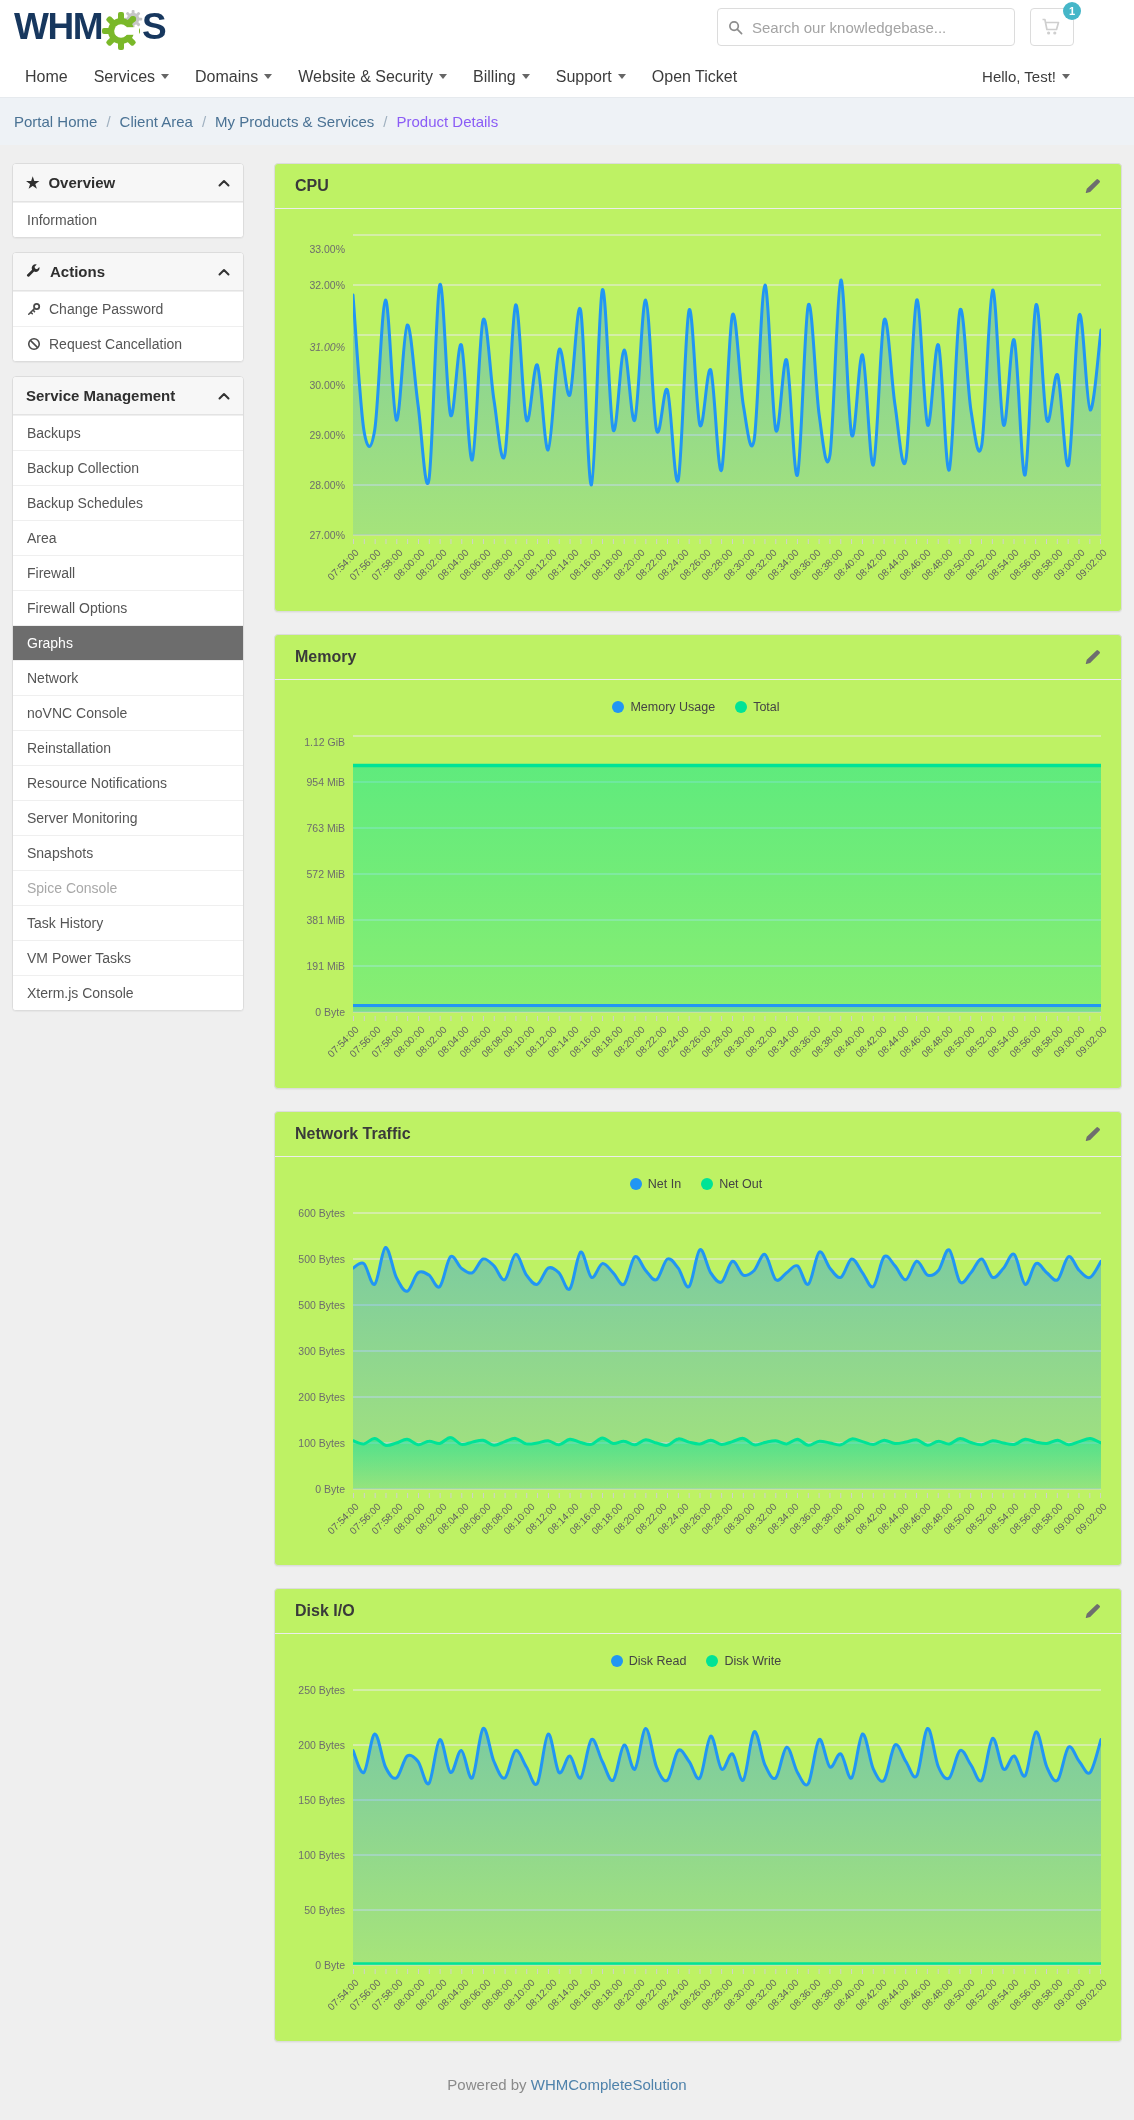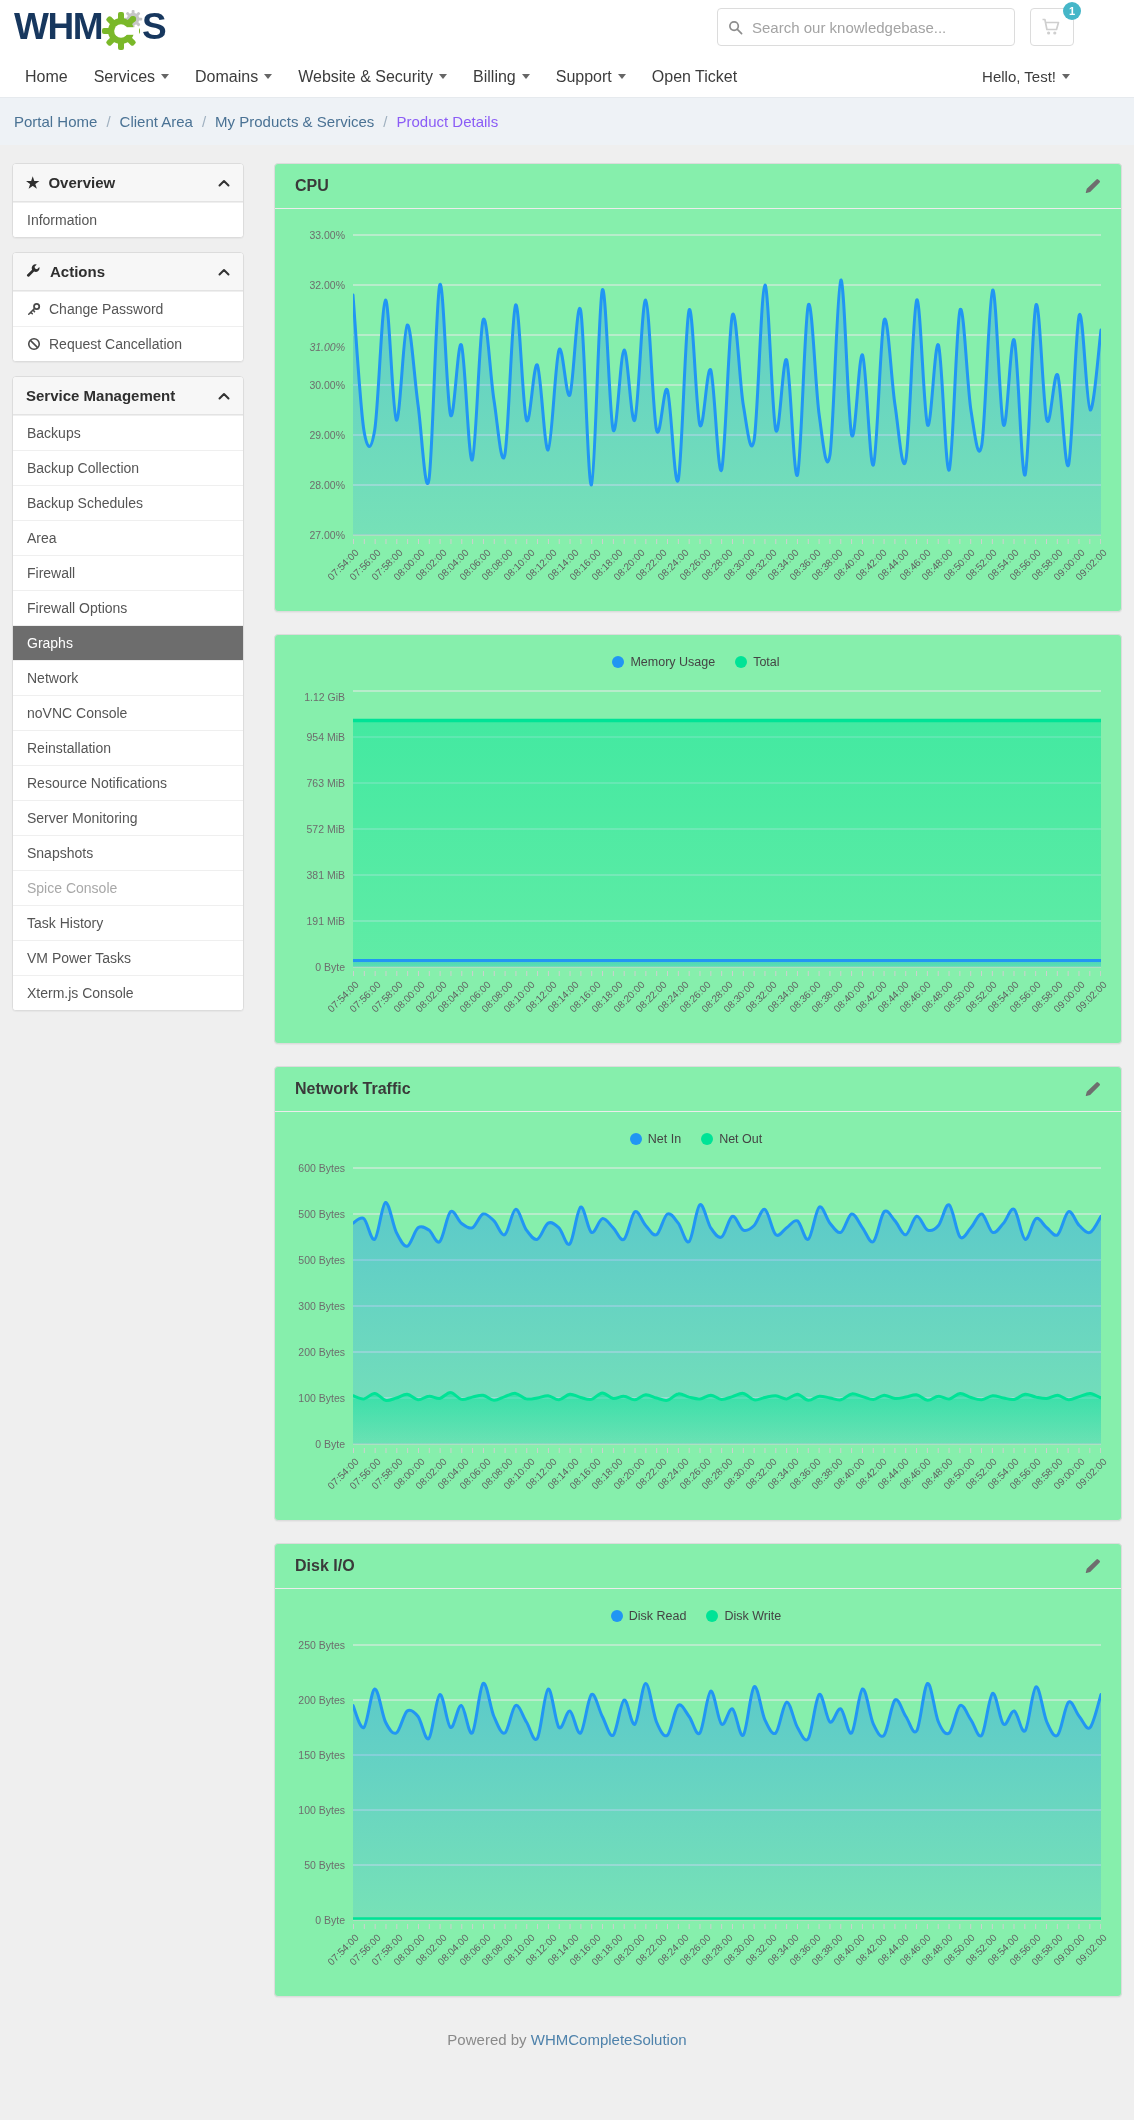--- a/index.html
+++ b/index.html
@@ -38,21 +38,21 @@
   
   .panel { background:#fff; border:1px solid #dcdcdc; border-radius:4px; margin-bottom:14px; box-shadow:0 1px 1px rgba(0,0,0,.04); overflow:hidden; }
   .panel-heading { background:#f7f7f7; border-bottom:1px solid #e3e3e3; padding:10px 13px; display:flex; align-items:center; gap:9px; font-size:15px; font-weight:bold; color:#2f2f2f; cursor:pointer; }
   .panel-heading .ph-title { flex:1; }
   .panel-heading .star-glyph { font-size:15px; line-height:1; }
   .list-item { padding:9px 14px; font-size:14px; color:#555; border-top:1px solid #efefef; display:flex; align-items:center; gap:8px; cursor:pointer; background:#fff; }
   .panel .list-item:first-of-type { border-top:none; }
   .list-item.active { background:#6d6d6d; color:#fff; }
   .list-item.muted { color:#a8a8a8; }
   
-  .card { background:#86efac; border:1px solid #dcdcdc; border-radius:4px; margin-bottom:22px; box-shadow:0 1px 1px rgba(0,0,0,.04); }
+  .card { background:#bef264; border:1px solid #dcdcdc; border-radius:4px; margin-bottom:22px; box-shadow:0 1px 1px rgba(0,0,0,.04); }
   .card-header { display:flex; align-items:center; justify-content:space-between; padding:13px 20px; border-bottom:1px solid #ececec; }
   .card-title { font-size:16px; font-weight:bold; color:#3a3a3a; }
   .edit-icon { cursor:pointer; line-height:0; }
   .card-body { padding:14px 20px 10px 16px; }
   .legend { display:flex; justify-content:center; gap:20px; align-items:center; height:26px; margin-bottom:4px; }
   .legend-item { display:flex; align-items:center; gap:6px; font-size:12.5px; color:#444; }
   .legend-dot { width:12px; height:12px; border-radius:50%; }
   .chartrow { display:flex; }
   .ycol { width:62px; flex:none; position:relative; }
   .ycol span { position:absolute; right:8px; font-size:10.5px; color:#6d6d6d; white-space:nowrap; }
@@ -275,21 +275,21 @@
       <div class="card">
         <div class="card-header">
           <span class="card-title">CPU</span>
           <span class="edit-icon"><svg width="17" height="17" viewBox="0 0 16 16">
               <path d="M11.7 1.3a1.1 1.1 0 0 1 1.6 0l1.4 1.4a1.1 1.1 0 0 1 0 1.6l-8.9 8.9-3.6.9a.4.4 0 0 1-.5-.5l.9-3.6z" fill="#6e6e6e"></path>
             </svg></span>
         </div>
         <div class="card-body">
           <div class="chartrow">
             <div class="ycol" style="height: 316px;">
-              <span style="top: 6px;">33.00%</span>
+              <span style="top: 20px;">33.00%</span>
               <span style="top: 56px;">32.00%</span>
               <span style="top: 118px; font-style: italic;">31.00%</span>
               <span style="top: 156px;">30.00%</span>
               <span style="top: 206px;">29.00%</span>
               <span style="top: 256px;">28.00%</span>
               <span style="top: 306px;">27.00%</span>
             </div>
             <div class="plotwrap">
               <svg viewBox="0 0 744 316" height="316" preserveAspectRatio="none">
                 <defs>
@@ -344,20 +344,26 @@
                 <span style="left: 91.1765%;">08:56:00</span>
                 <span style="left: 94.1176%;">08:58:00</span>
                 <span style="left: 97.0588%;">09:00:00</span>
                 <span style="left: 100%;">09:02:00</span>
               </div>
             </div>
           </div>
         </div>
       </div>
       <div class="card">
+        <div class="card-header">
+          <span class="card-title">Memory</span>
+          <span class="edit-icon"><svg width="17" height="17" viewBox="0 0 16 16">
+              <path d="M11.7 1.3a1.1 1.1 0 0 1 1.6 0l1.4 1.4a1.1 1.1 0 0 1 0 1.6l-8.9 8.9-3.6.9a.4.4 0 0 1-.5-.5l.9-3.6z" fill="#6e6e6e"></path>
+            </svg></span>
+        </div>
         <div class="card-body">
           <div class="legend">
             <div class="legend-item">
               <span class="legend-dot" style="background: rgb(33, 150, 243);"></span>
               <span>Memory Usage</span>
             </div>
             <div class="legend-item">
               <span class="legend-dot" style="background: rgb(0, 227, 150);"></span>
               <span>Total</span>
             </div>

